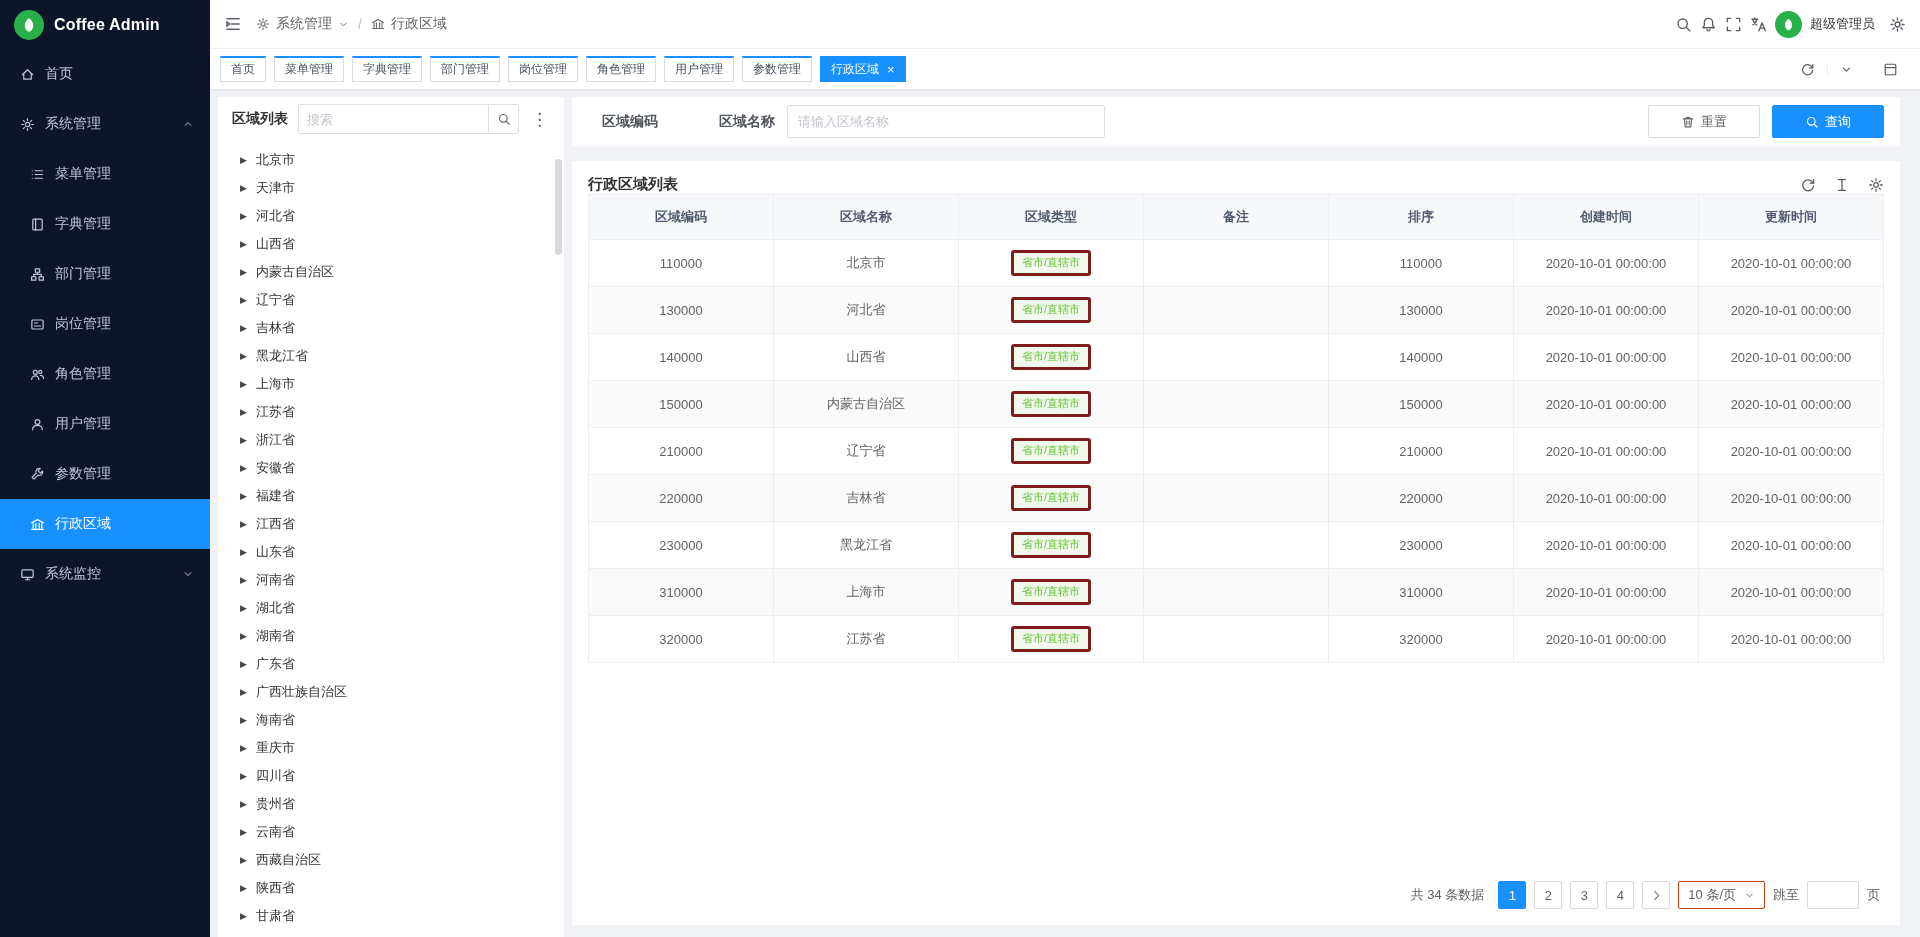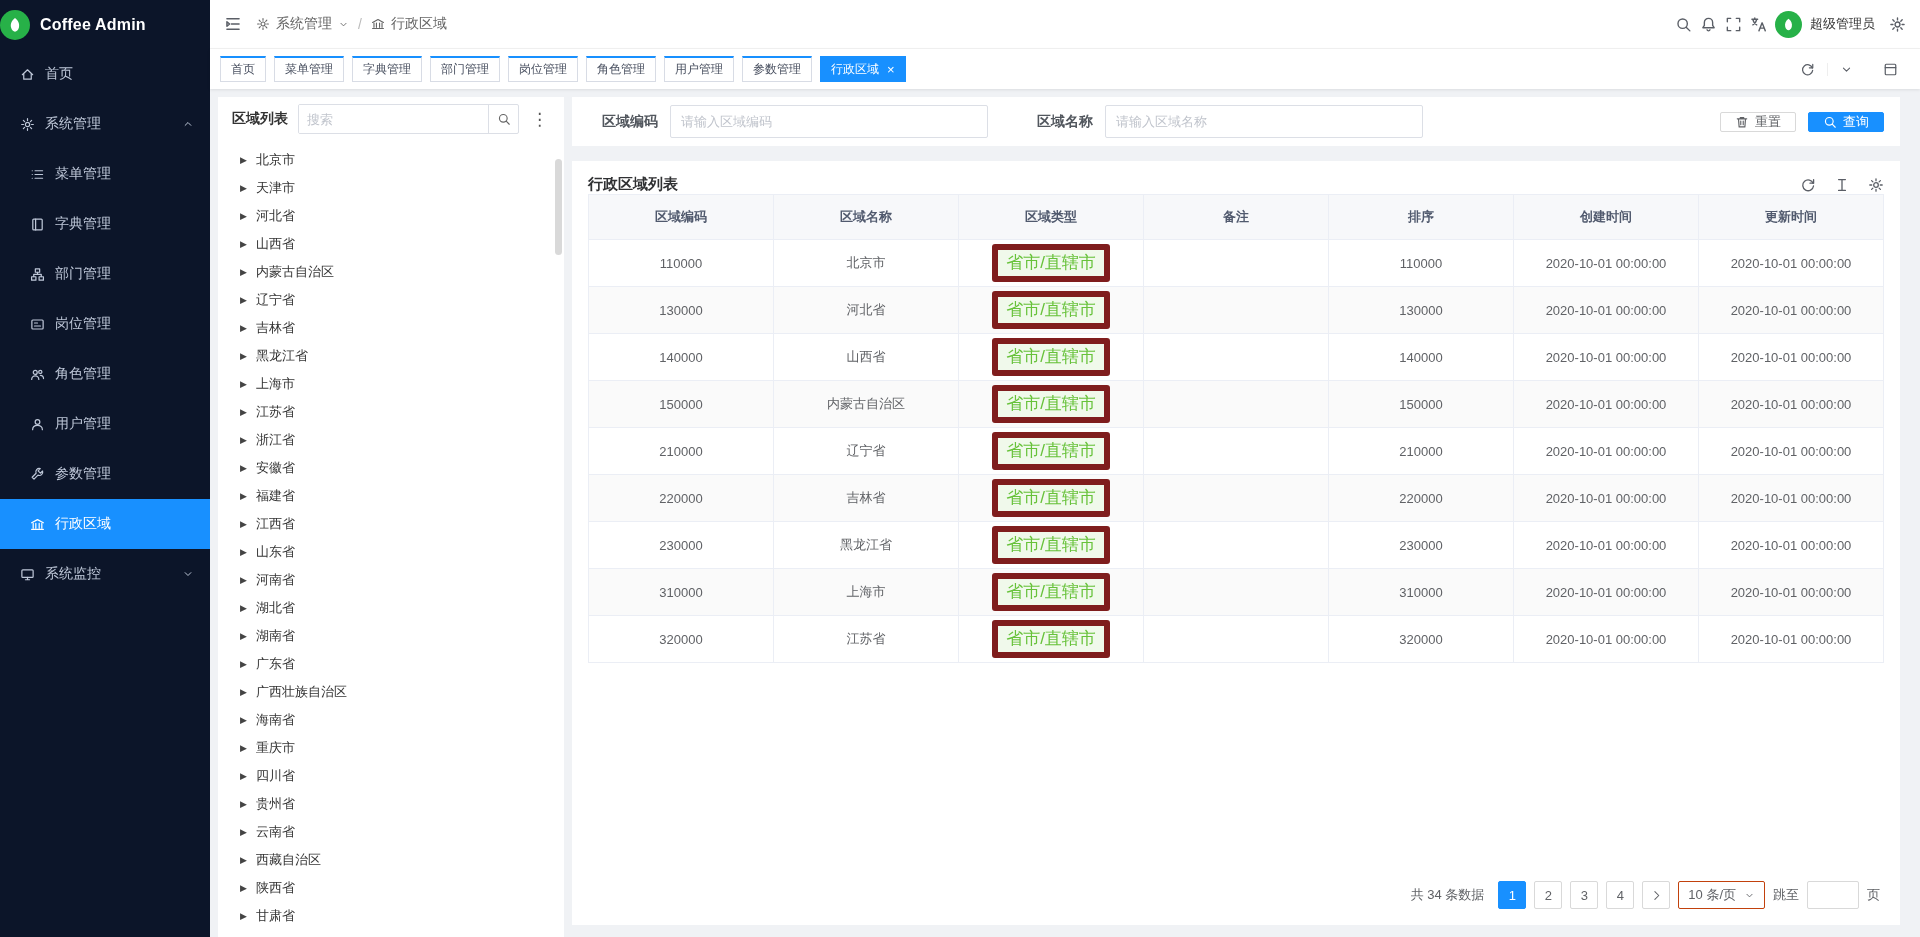--- a/index.html
+++ b/index.html
@@ -4,21 +4,21 @@
 <style>
   * { margin:0; padding:0; box-sizing:border-box; }
   html,body { width:1920px; height:937px; overflow:hidden;
     font-family:"Liberation Sans","DejaVu Sans",sans-serif; }
   body { display:flex; background:#f0f2f5; }
   svg { display:block; }
   .ic { display:inline-flex; align-items:center; justify-content:center; flex-shrink:0; }
 
   
   .sidebar { width:210px; height:100%; background:#0c1529; color:#bfc8d9; flex-shrink:0; display:flex; flex-direction:column; }
-  .logo { height:49px; display:flex; align-items:center; gap:10px; flex-shrink:0; }
+  .logo { height:49px; display:flex; align-items:center; gap:10px; padding-left:14px; flex-shrink:0; }
   .logo-mark { width:30px; height:30px; border-radius:50%; background:#27b148; display:flex; align-items:center; justify-content:center; }
   .logo-title { color:#fff; font-size:16px; font-weight:bold; letter-spacing:.2px; }
   .menu { flex:1; overflow:hidden; }
   .menu-item { height:50px; display:flex; align-items:center; gap:10px; padding:0 16px 0 20px; font-size:14px; cursor:pointer; }
   .menu-item.sub { padding-left:30px; }
   .menu-item .arrow { margin-left:auto; }
   .menu-item.active { background:#1890ff; color:#fff; }
 
   
   .main { flex:1; display:flex; flex-direction:column; height:100%; min-width:0; position:relative; }
@@ -59,34 +59,34 @@
 
   .right-col { flex:1; display:flex; flex-direction:column; min-width:0; margin-bottom:12px; }
 
   .filter-card { height:49px; background:#fff; display:flex; align-items:center; padding:0 16px; flex-shrink:0; }
   .filter-item { display:flex; align-items:center; }
   .filter-item label { font-size:14px; color:#52575e; font-weight:600; margin-right:12px; white-space:nowrap; }
   .filter-item input { width:318px; height:33px; border:1px solid #dcdfe6; border-radius:2px; padding:0 10px; font-size:13px; color:#606266; outline:none; }
   .filter-item input::placeholder { color:#c0c4cc; }
   .fi-2 { margin-left:49px; }
   .filter-actions { margin-left:auto; display:flex; align-items:center; gap:12px; }
-  .btn { height:20px; display:flex; align-items:center; gap:6px; padding:0 14px; font-size:13px; border-radius:2px; cursor:pointer; border:1px solid #d9d9d9; background:#fff; color:#606266; }
+  .btn { height:33px; display:flex; align-items:center; gap:6px; padding:0 32px; font-size:13px; border-radius:2px; cursor:pointer; border:1px solid #d9d9d9; background:#fff; color:#606266; }
   .btn.primary { background:#1890ff; border-color:#1890ff; color:#fff; }
 
   .table-card { flex:1; background:#fff; margin-top:15px; padding:14px 16px 6px; display:flex; flex-direction:column; min-height:0; }
   .table-head { display:flex; align-items:center; }
   .table-title { font-size:15px; font-weight:bold; color:#303133; }
   .table-tools { margin-left:auto; display:flex; align-items:center; gap:18px; color:#5a5e66; }
   .table-tools .tool { cursor:pointer; }
 
   table { width:100%; border-collapse:collapse; table-layout:fixed; }
   th { height:45px; background:#f7f8fa; font-size:13px; font-weight:bold; color:#515a6e; border:1px solid #ebeef5; text-align:center; }
   td { height:47px; font-size:13px; color:#606266; border:1px solid #ebeef5; text-align:center; }
   tbody tr:nth-child(even) td { background:#fafafa; }
-  .badge { display:inline-block; padding:3px 8px; font-size:17px; color:#67c23a; background:#f0f9eb; border:6px solid #7f1d1d; border-radius:3px; line-height:1.2; }
+  .badge { display:inline-block; padding:3px 8px; font-size:11px; color:#67c23a; background:#f0f9eb; border:3px solid #7f1d1d; border-radius:3px; line-height:1.2; }
 
   .pagination { margin-top:auto; display:flex; align-items:center; justify-content:flex-end; gap:8px; padding:14px 4px 10px; font-size:13px; color:#606266; }
   .page-total { margin-right:6px; }
   .page-btn { min-width:28px; height:28px; border:1px solid #d9d9d9; background:#fff; border-radius:2px; display:flex; align-items:center; justify-content:center; font-size:13px; color:#606266; cursor:pointer; padding:0 4px; }
   .page-btn.active { background:#1890ff; border-color:#1890ff; color:#fff; }
   .size-select { height:28px; border:1px solid #c2410c; border-radius:2px; display:flex; align-items:center; gap:8px; padding:0 9px; background:#fff; cursor:pointer; color:#606266; }
   .jump-input { width:52px; height:28px; border:1px solid #d9d9d9; border-radius:2px; outline:none; padding:0 6px; font-size:13px; }
 </style>
 </head>
 <body>
@@ -472,21 +472,20 @@
           <div class="tree-row"></div>
         </div>
       <span class="tree-scrollbar"></span>
     </section>
 
     <div class="right-col">
 
       <section class="filter-card">
         <div class="filter-item" style="margin-left:14px;">
           <label>区域编码</label>
-          <input placeholder="请输入区域编码" style="">
         </div>
         <div class="filter-item fi-2">
           <label>区域名称</label>
           <input placeholder="请输入区域名称" style="">
         </div>
         <div class="filter-actions">
           <button class="btn">
             <span class="ic">
                 <svg width="14" height="14" viewBox="0 0 16 16" fill="none" stroke="currentColor" stroke-width="1.3" stroke-linecap="round" stroke-linejoin="round">
                   <path d="M2.6 4.4h10.8M6 4.4V3h4v1.4M4 4.4l.7 9.2h6.6l.7-9.2M6.6 6.8v4.4M9.4 6.8v4.4"></path>

